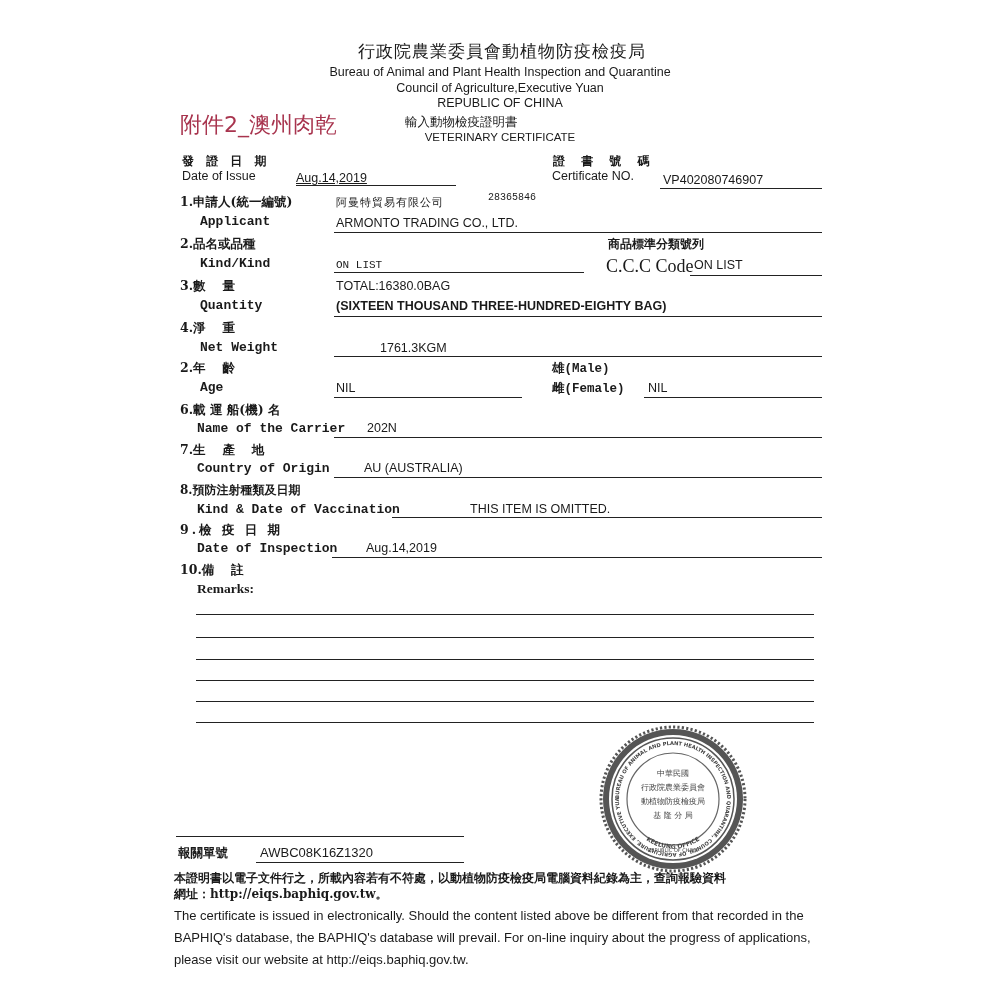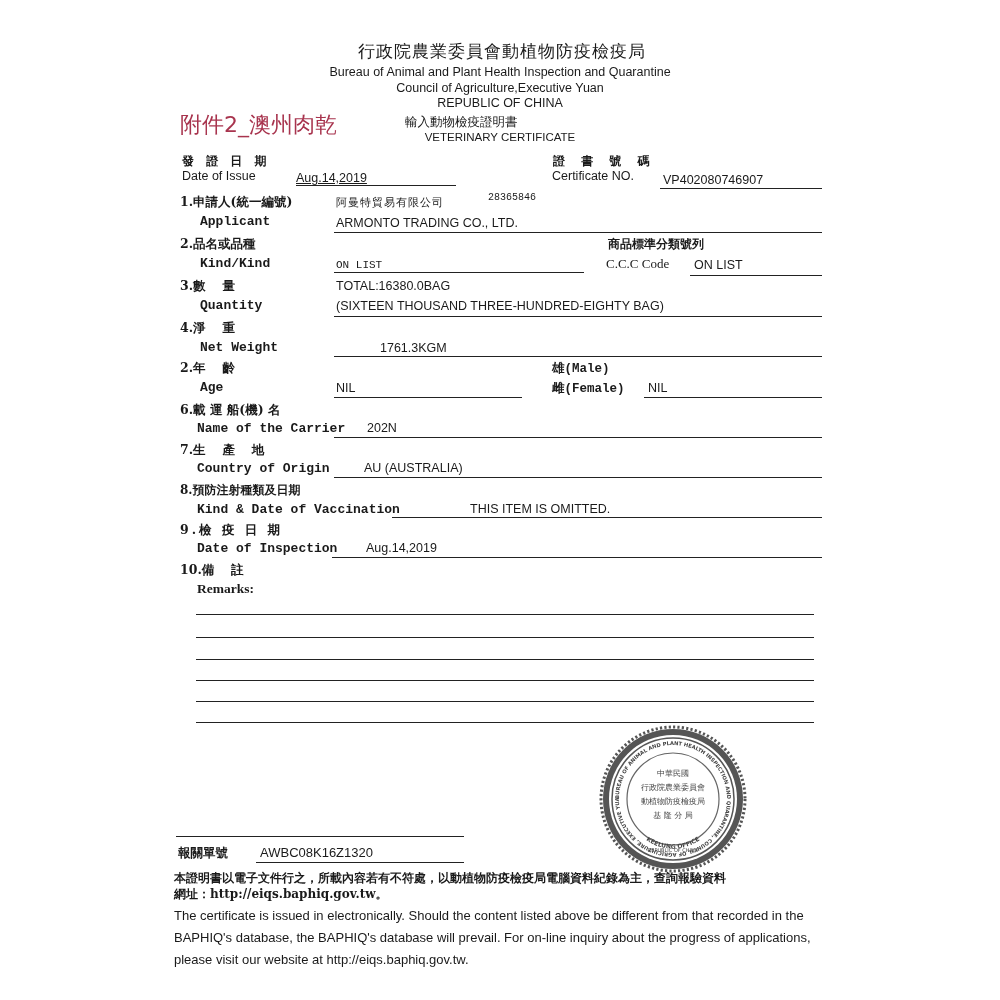--- a/index.html
+++ b/index.html
@@ -42,28 +42,28 @@
 <div class="abs mono" style="left:488px; top:192px; font-size:10px;">28365846</div>
 <div class="abs lbl" style="left:200px; top:214px;">Applicant</div>
 <div class="abs val" style="left:336px; top:216px;">ARMONTO TRADING CO., LTD.</div>
 <div class="line" style="left:334px; top:232px; width:488px;"></div>
 
 <div class="abs cn-lbl" style="left:180px; top:236px; font-size:12.5px;">2.品名或品種</div>
 <div class="abs lbl" style="left:200px; top:256px;">Kind/Kind</div>
 <div class="abs mono" style="left:336px; top:259px; font-size:11px;">ON LIST</div>
 <div class="line" style="left:334px; top:272px; width:250px;"></div>
 <div class="abs cn-lbl" style="left:608px; top:236px;">商品標準分類號列</div>
-<div class="abs lbl" style="left:606px; top:256px; font-weight:normal; font-family:'Liberation Serif',serif; font-size:13px;">C.C.C Code</div>
+<div class="abs lbl" style="left:606px; top:256px; font-weight:normal; font-family:'Liberation Serif',serif; font-size:18px;">C.C.C Code</div>
 <div class="abs val" style="left:694px; top:258px;">ON LIST</div>
 <div class="line" style="left:690px; top:275px; width:132px;"></div>
 
 <div class="abs cn-lbl" style="left:180px; top:278px; font-size:12.5px;">3.數　 量</div>
 <div class="abs val" style="left:336px; top:279px;">TOTAL:16380.0BAG</div>
 <div class="abs lbl" style="left:200px; top:298px;">Quantity</div>
-<div class="abs val" style="left:336px; top:299px;">(SIXTEEN THOUSAND THREE-HUNDRED-EIGHTY BAG)</div>
+<div class="abs val" style="left:336px; top:299px;font-weight:bold;">(SIXTEEN THOUSAND THREE-HUNDRED-EIGHTY BAG)</div>
 <div class="line" style="left:334px; top:316px; width:488px;"></div>
 
 <div class="abs cn-lbl" style="left:180px; top:320px; font-size:12.5px;">4.淨　 重</div>
 <div class="abs lbl" style="left:200px; top:340px;">Net Weight</div>
 <div class="abs val" style="left:336px; top:341px;margin-left:44px;">1761.3KGM</div>
 <div class="line" style="left:334px; top:356px; width:488px;"></div>
 
 <div class="abs cn-lbl" style="left:180px; top:360px; font-size:12.5px;">2.年　 齡</div>
 <div class="abs lbl" style="left:200px; top:380px;">Age</div>
 <div class="abs val" style="left:336px; top:381px;">NIL</div>

